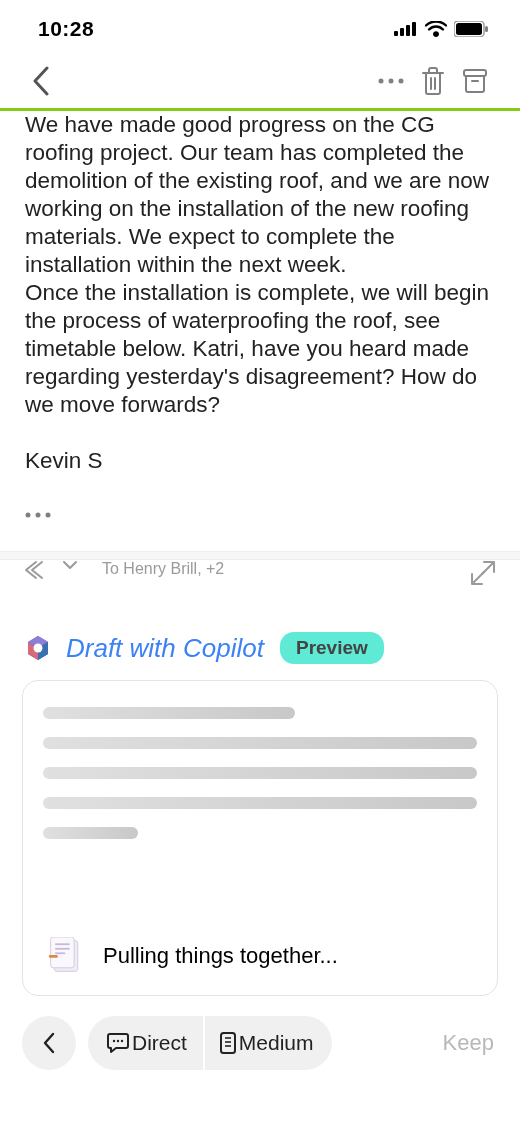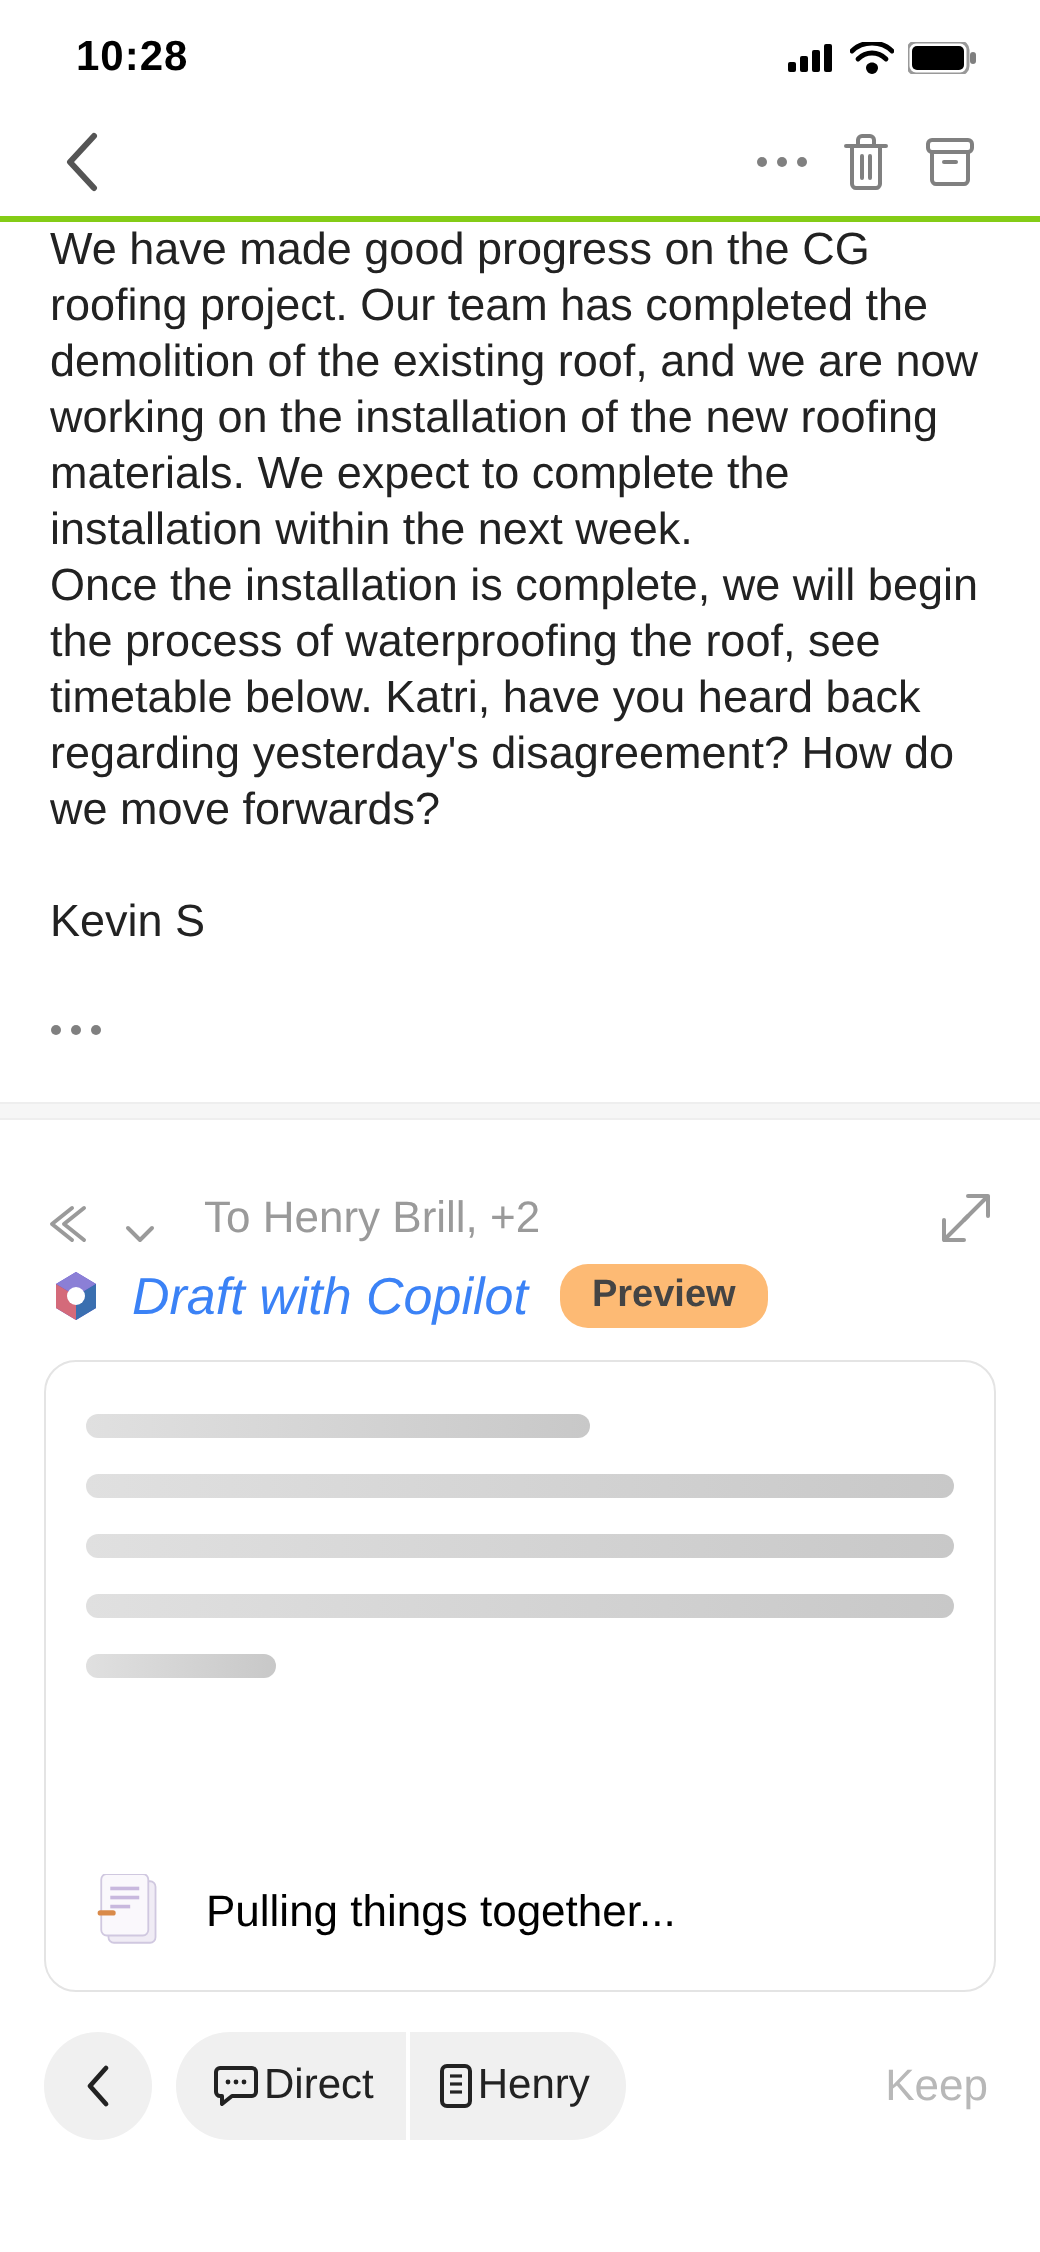--- a/index.html
+++ b/index.html
@@ -67,25 +67,25 @@
       letter-spacing: 2px;
     }
     
     .compose-gap {
       height: 8px;
       background: #f6f6f6;
       border-bottom: 1px solid #eee;
     }
     .compose-header {
       display: flex;
-      align-items: flex-end;
+      align-items: flex-start;
       height: 62px;
       padding: 0 24px;
       color: #9a9a9a;
-      font-size: 22px;
+      font-size: 16px;
     }
     .compose-to { margin-left: 24px; }
     .compose-spacer { flex: 1; }
     
     .copilot-row {
       display: flex;
       align-items: center;
       padding: 0 24px;
       margin-top: 10px;
       gap: 14px;
@@ -93,21 +93,21 @@
     .copilot-logo {
       width: 28px;
       height: 28px;
     }
     .copilot-label {
       font-size: 26px;
       color: #3b82f6;
       font-style: italic;
     }
     .preview-badge {
-      background: #fdba74;
+      background: #5eead4;
       border-radius: 14px;
       padding: 5px 16px;
       font-size: 19px;
       font-weight: 600;
       color: #444;
       margin-left: 2px;
     }
     
     .draft-box {
       margin: 16px 22px 0 22px;
@@ -232,21 +232,21 @@
     <svg width="26" height="26" viewBox="0 0 26 26">
         <rect x="2" y="2" width="22" height="6" rx="2" stroke="#808080" stroke-width="2" fill="none"></rect>
         <path d="M4 8 V22 C4 23 5 24 6 24 H20 C21 24 22 23 22 22 V8" stroke="#808080" stroke-width="2" fill="none"></path>
         <line x1="10" y1="13" x2="16" y2="13" stroke="#808080" stroke-width="2" stroke-linecap="round"></line>
       </svg>
   </div>
 </div>
 
 <div class="email-body">
   <p class="para-cut">We have made good progress on the CG roofing project. Our team has completed the demolition of the existing roof, and we are now working on the installation of the new roofing materials. We expect to complete the installation within the next week.</p>
-  <p class="para2">Once the installation is complete, we will begin the process of waterproofing the roof, see timetable below. Katri, have you heard back regarding yesterday's disagreement? How do we move forwards?</p>
+  <p class="para2">Once the installation is complete, we will begin the process of waterproofing the roof, see timetable below. Katri, have you heard made regarding yesterday's disagreement? How do we move forwards?</p>
   <p class="para3">
     <br>
     <span>Kevin S</span>
   </p>
   <div class="more-dots">
     <svg width="26" height="6" viewBox="0 0 26 6">
         <circle cx="3" cy="3" r="2.5" fill="#808080"></circle>
         <circle cx="13" cy="3" r="2.5" fill="#808080"></circle>
         <circle cx="23" cy="3" r="2.5" fill="#808080"></circle>
       </svg>
@@ -317,17 +317,17 @@
       </svg>
       <span>Direct</span>
     </div>
     <div class="pill pill-right">
       <svg width="18" height="24" viewBox="0 0 18 24">
         <rect x="2" y="2" width="14" height="20" rx="2.5" stroke="#222" stroke-width="2" fill="none"></rect>
         <line x1="6" y1="7" x2="12" y2="7" stroke="#222" stroke-width="1.6"></line>
         <line x1="6" y1="11" x2="12" y2="11" stroke="#222" stroke-width="1.6"></line>
         <line x1="6" y1="15" x2="12" y2="15" stroke="#222" stroke-width="1.6"></line>
       </svg>
-      <span>Henry</span>
+      <span>Medium</span>
     </div>
   </div>
   <div class="keep">Keep</div>
 </div>
 
 </body></html>

